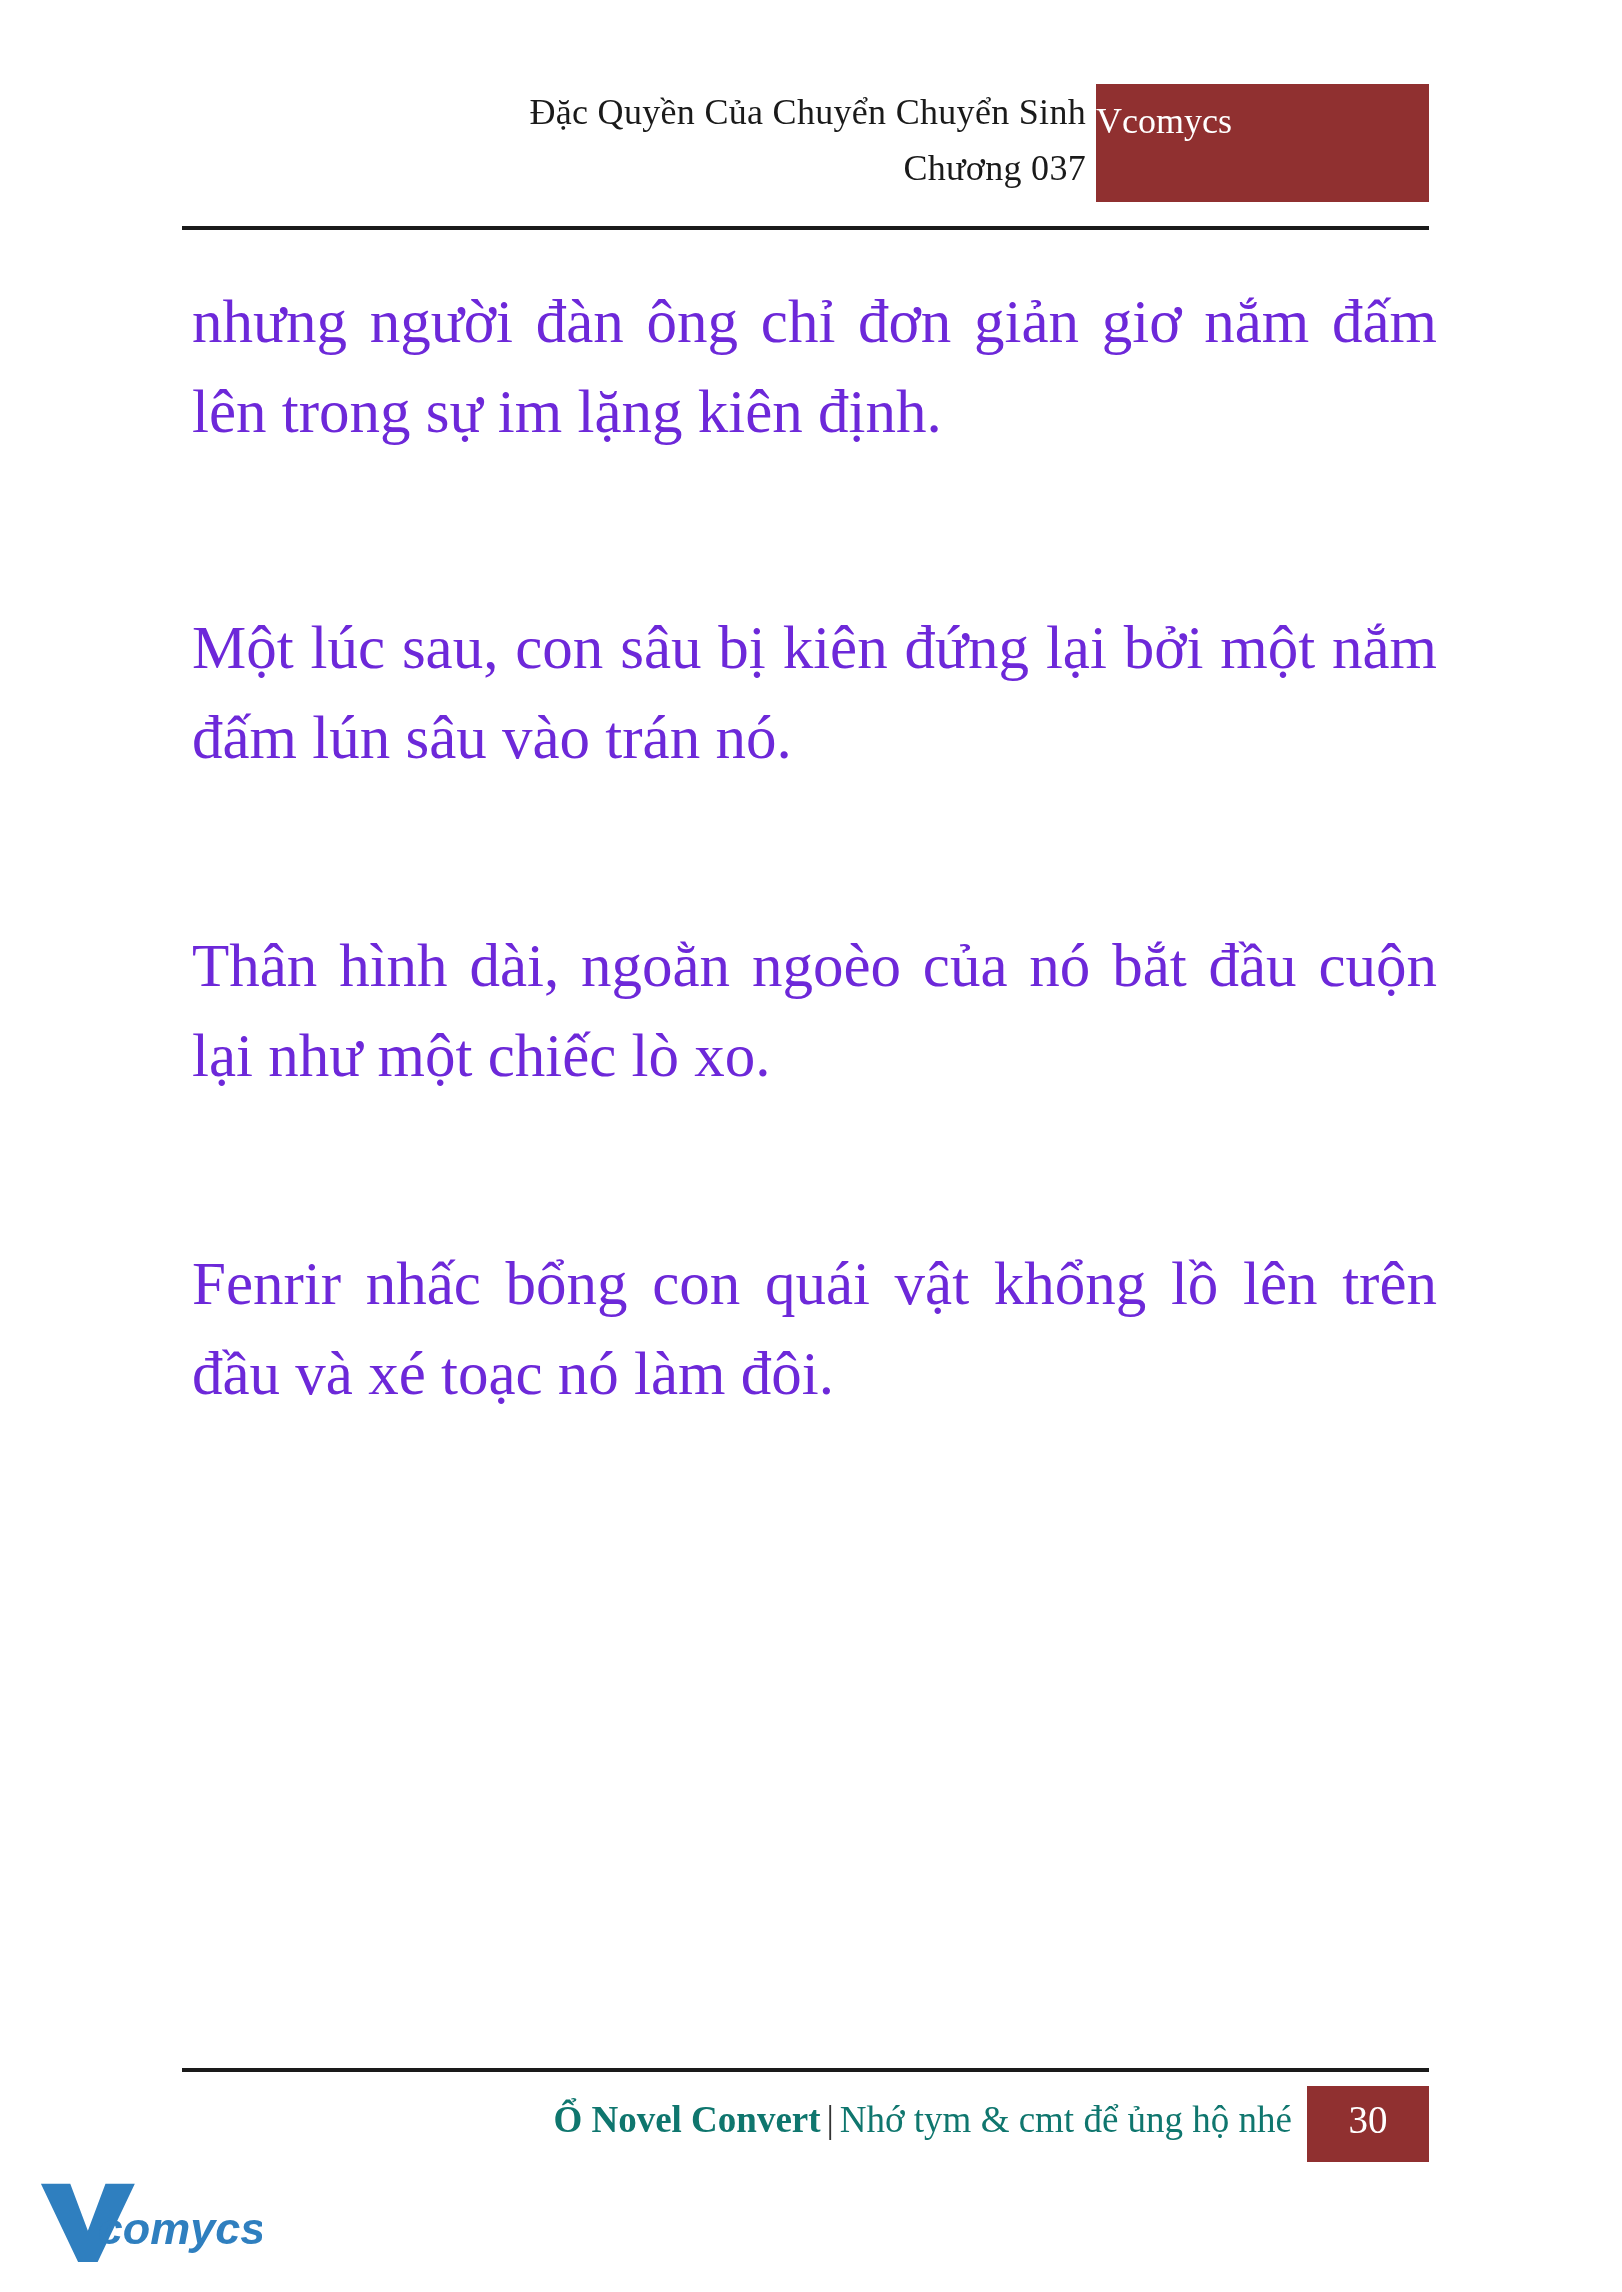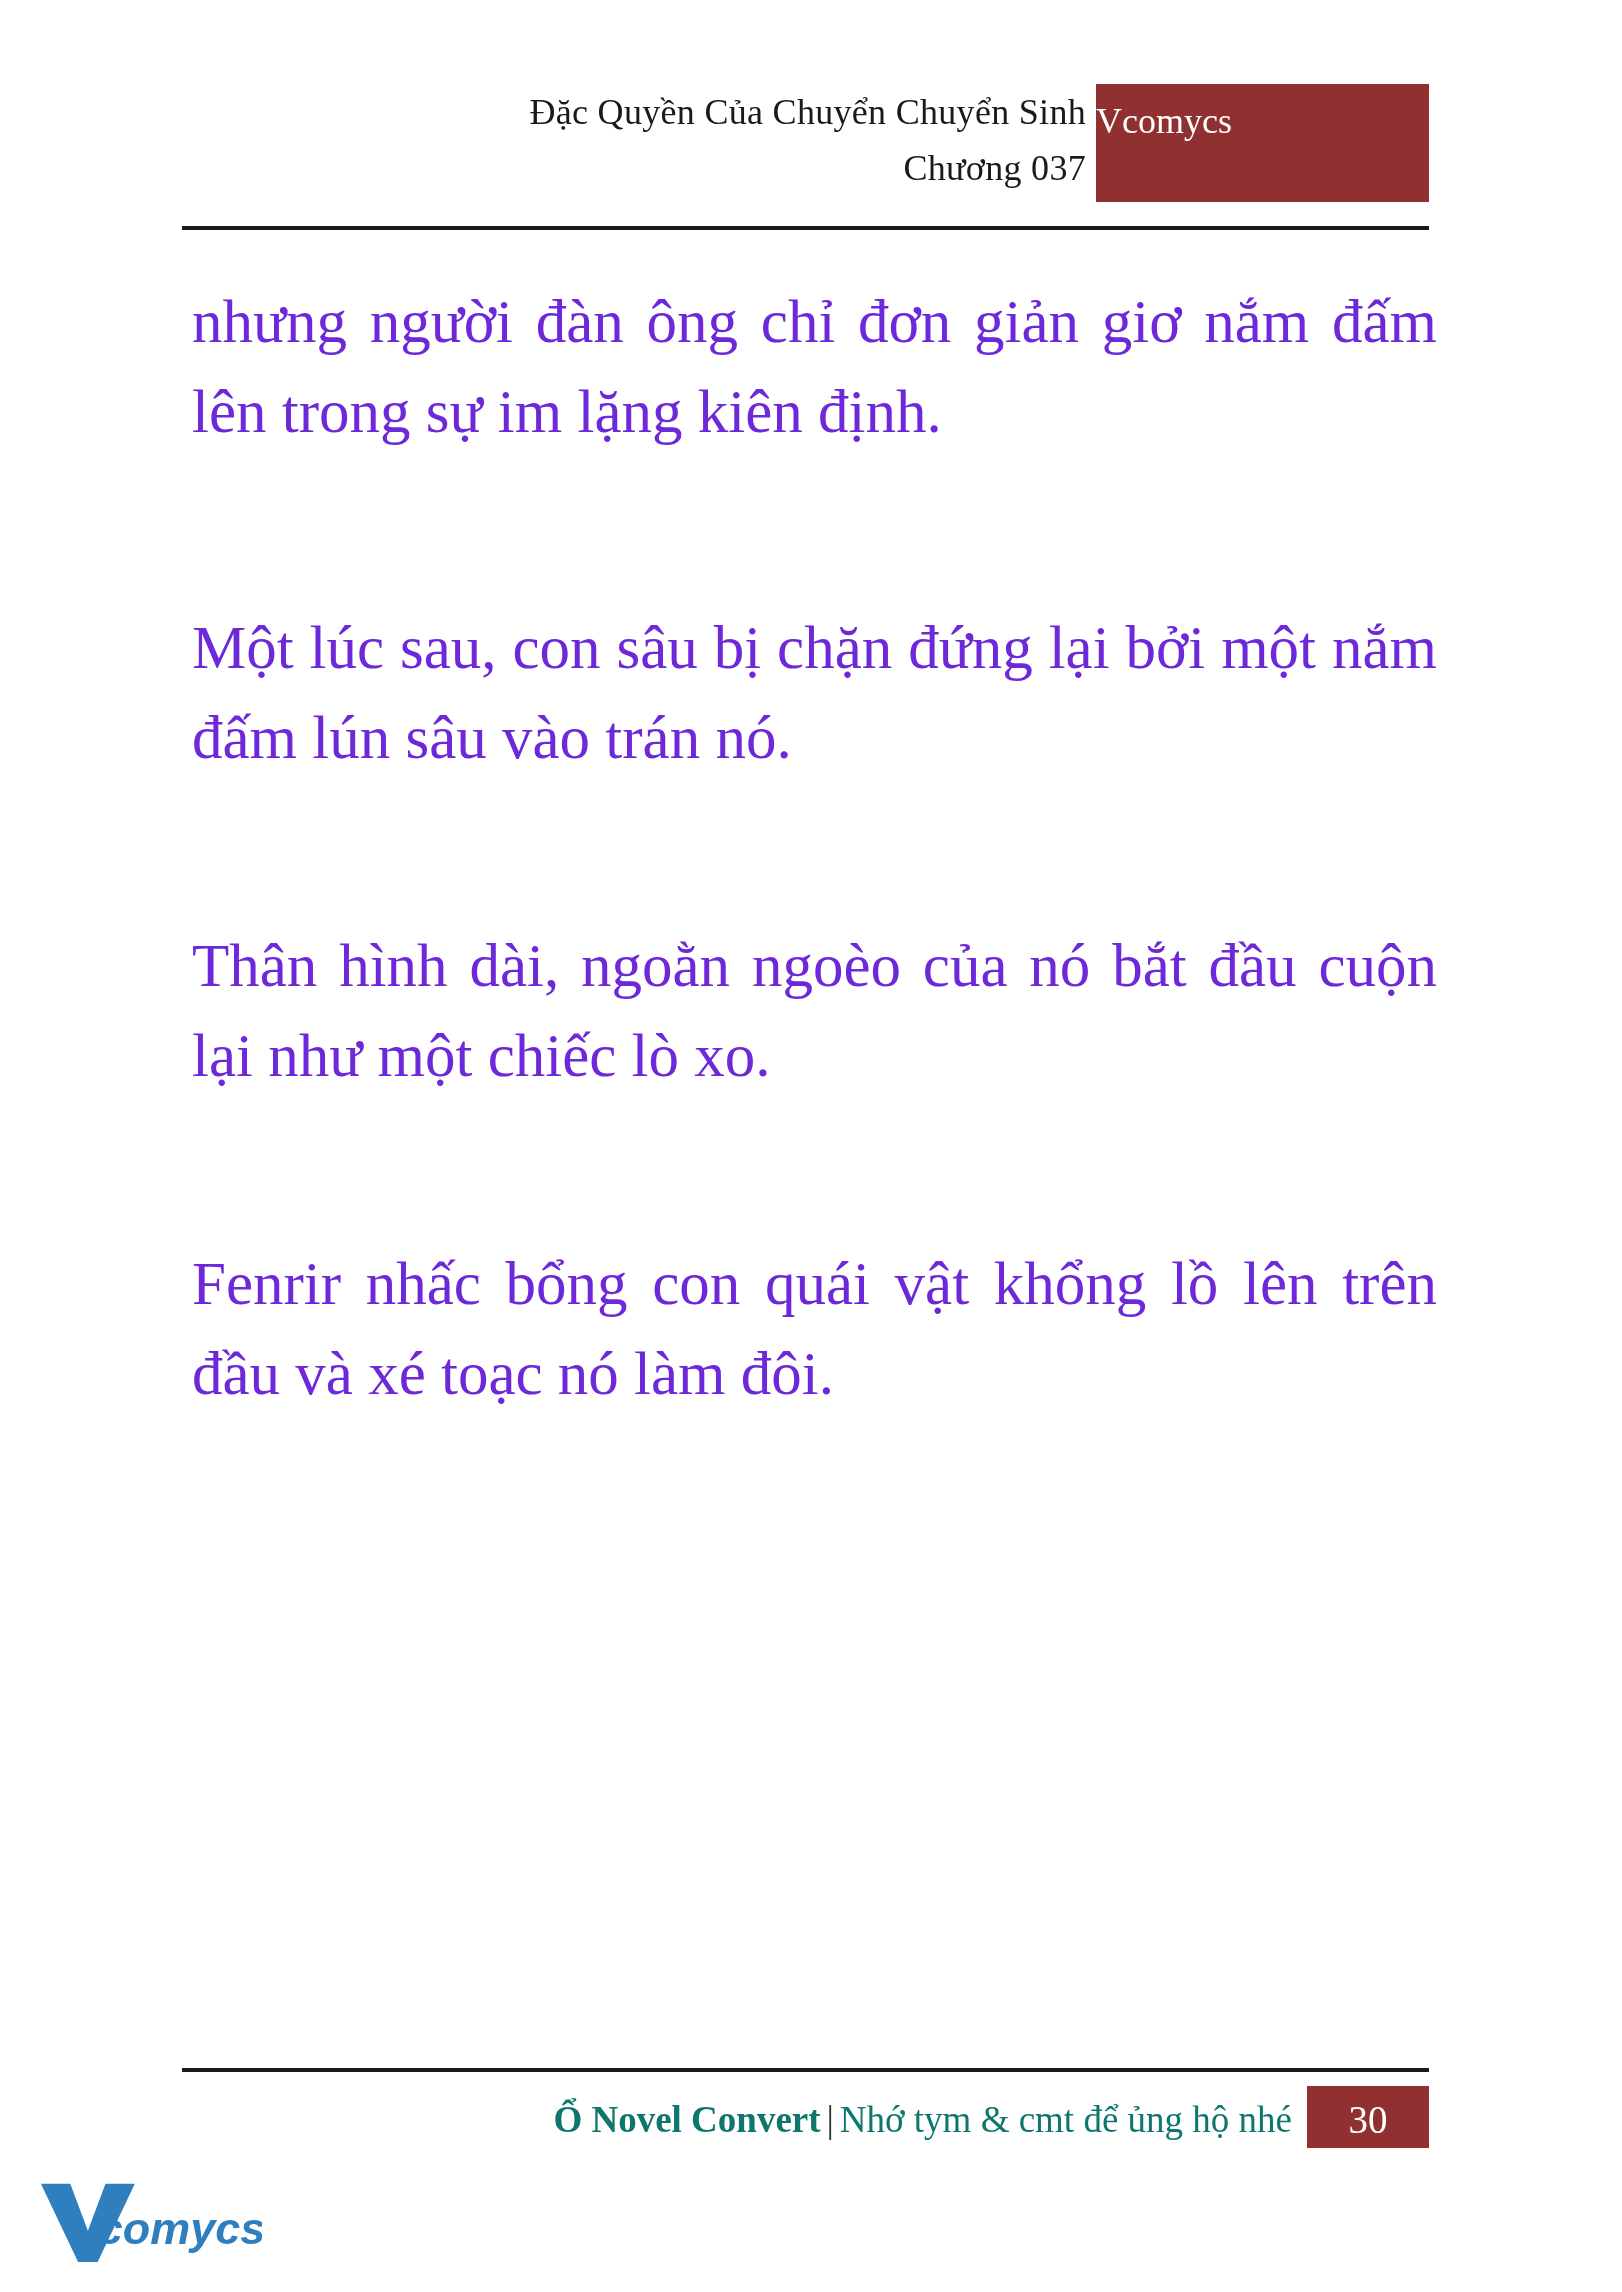--- a/index.html
+++ b/index.html
@@ -153,21 +153,21 @@
 
   .footer-note {
     color: #0f766e;
   }
 
   .footer-page {
     position: absolute;
     right: 0px;
     top: 0px;
     width: 122px;
-    height: 62px;
+    height: 76px;
     background: #903030;
     color: #ffffff;
     font-size: 39px;
     line-height: 67px;
     text-align: center;
   }
 
   
   .watermark {
     position: absolute;
@@ -194,21 +194,21 @@
     <div class="header-badge">
       <div class="bl1">Vcomycs</div>
     </div>
   </div>
 
   <div class="header-rule"></div>
 
   <div class="content">
     <p class="para">nhưng người đàn ông chỉ đơn giản giơ nắm đấm lên trong sự im lặng kiên định.</p>
     <div class="para-gap"></div>
-    <p class="para">Một lúc sau, con sâu bị chặn đứng lại bởi một nắm đấm lún sâu vào trán nó.</p>
+    <p class="para">Một lúc sau, con sâu bị kiên đứng lại bởi một nắm đấm lún sâu vào trán nó.</p>
     <div class="para-gap-sm"></div>
     <p class="para">Thân hình dài, ngoằn ngoèo của nó bắt đầu cuộn lại như một chiếc lò xo.</p>
     <div class="para-gap-sm"></div>
     <p class="para">Fenrir nhấc bổng con quái vật khổng lồ lên trên đầu và xé toạc nó làm đôi.</p>
   </div>
 
   <div class="footer-rule"></div>
 
   <div class="footer">
     <div class="footer-text">

